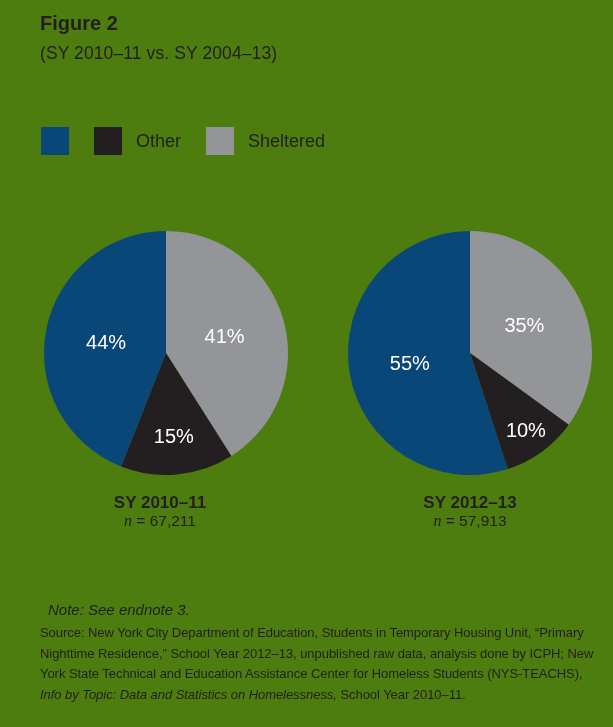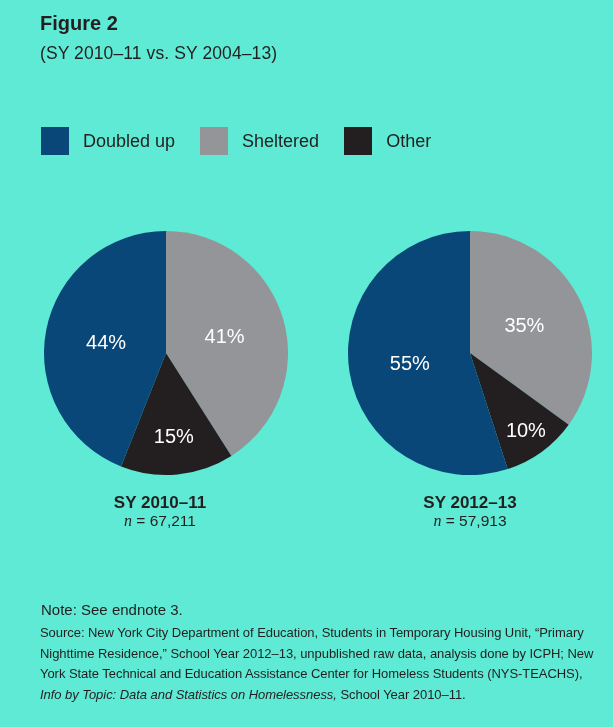--- a/index.html
+++ b/index.html
@@ -1,17 +1,17 @@
 <!DOCTYPE html>
 <html><head>
 <meta charset="utf-8">
 <style>
   html,body{margin:0;padding:0;background:#fff;}
   .page{
-    position:relative;width:613px;height:727px;background:#5eead4;overflow:hidden;
+    position:relative;width:613px;height:727px;background:#4d7c0f;overflow:hidden;
     font-family:"Liberation Sans",sans-serif;color:#231f20;
   }
   
   .fig-header{position:absolute;left:40px;top:8px;}
   .fig-label{font-size:20px;font-weight:bold;line-height:30px;}
   .fig-title{font-size:17.5px;line-height:31px;letter-spacing:0.1px;}
   
   .legend{position:absolute;left:41px;top:127px;display:flex;align-items:center;gap:25px;}
   .legend-item{display:flex;align-items:center;gap:14px;}
   .legend-swatch{width:28px;height:28px;flex:0 0 auto;}
@@ -20,46 +20,45 @@
   .pie-svg{position:absolute;left:0;top:0;}
   .slice-label{fill:#ffffff;font-family:"Liberation Sans",sans-serif;font-size:20px;}
   
   .cap{position:absolute;top:494px;width:300px;text-align:center;}
   .cap-left{left:10px;text-align:center;}
   .cap-right{left:320px;}
   .cap-title{font-size:17px;font-weight:bold;line-height:18px;}
   .cap-n{font-size:15.5px;line-height:17px;}
   .cap-n i{font-family:"Liberation Serif",serif;font-size:16px;}
   
-  .note{position:absolute;left:41px;top:600px;font-size:15px;line-height:20px;}
+  .note{position:absolute;left:48px;top:600px;font-size:15px;line-height:20px;font-style:italic;}
   .source{position:absolute;left:40px;top:623px;width:556px;margin:0;
           font-size:13px;line-height:20.5px;letter-spacing:-0.05px;}
 </style>
 </head>
 <body>
 
 <div class="page">
 
   <div class="fig-header">
     <div class="fig-label">Figure 2</div>
     <div class="fig-title">(SY 2010–11 vs. SY 2004–13)</div>
   </div>
 
   <div class="legend">
     <div class="legend-item">
       <span class="legend-swatch" style="background: rgb(8, 71, 119);"></span>
-      <span class="legend-label">Doubled up</span>
+    </div>
+    <div class="legend-item">
+      <span class="legend-swatch" style="background: rgb(35, 31, 32);"></span>
+      <span class="legend-label">Other</span>
     </div>
     <div class="legend-item">
       <span class="legend-swatch" style="background: rgb(147, 149, 152);"></span>
       <span class="legend-label">Sheltered</span>
-    </div>
-    <div class="legend-item">
-      <span class="legend-swatch" style="background: rgb(35, 31, 32);"></span>
-      <span class="legend-label">Other</span>
     </div>
   </div>
 
   <svg id="pie-svg" class="pie-svg" width="613" height="530" viewBox="0 0 613 530" aria-hidden="true">
       <g>
         <path d="M 166 353 L 166.00 231.00 A 122 122 0 0 1 231.37 456.01 Z" fill="#939598"></path>
         <text x="224.6" y="336.0" text-anchor="middle" dominant-baseline="central" class="slice-label">41%</text>
         <path d="M 166 353 L 231.37 456.01 A 122 122 0 0 1 121.09 466.43 Z" fill="#231f20"></path>
         <text x="173.8" y="435.6" text-anchor="middle" dominant-baseline="central" class="slice-label">15%</text>
         <path d="M 166 353 L 121.09 466.43 A 122 122 0 0 1 166.00 231.00 Z" fill="#084777"></path>

